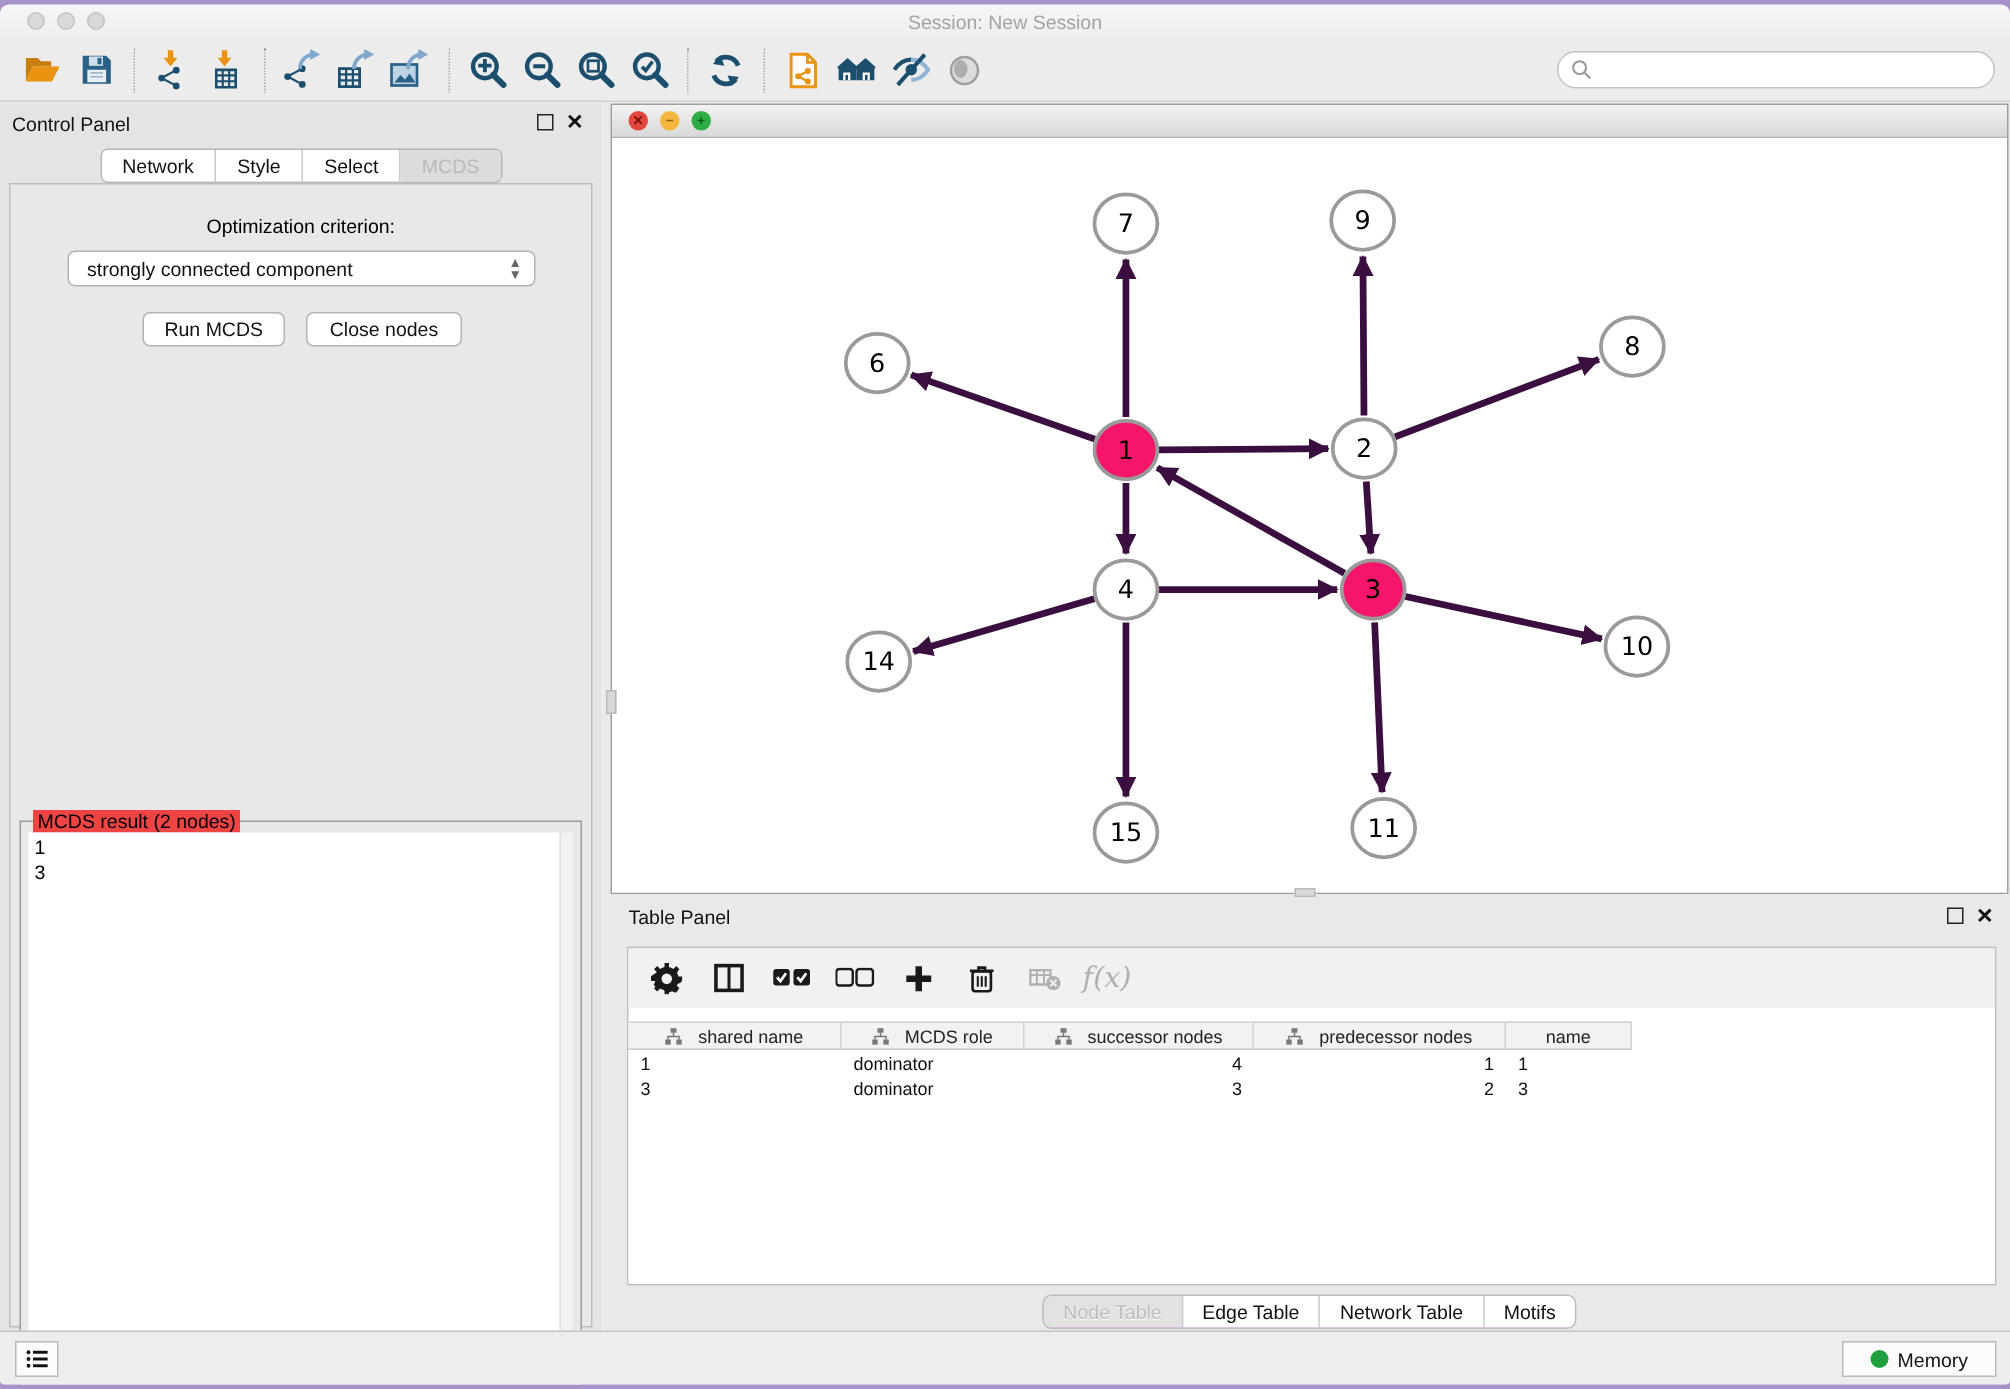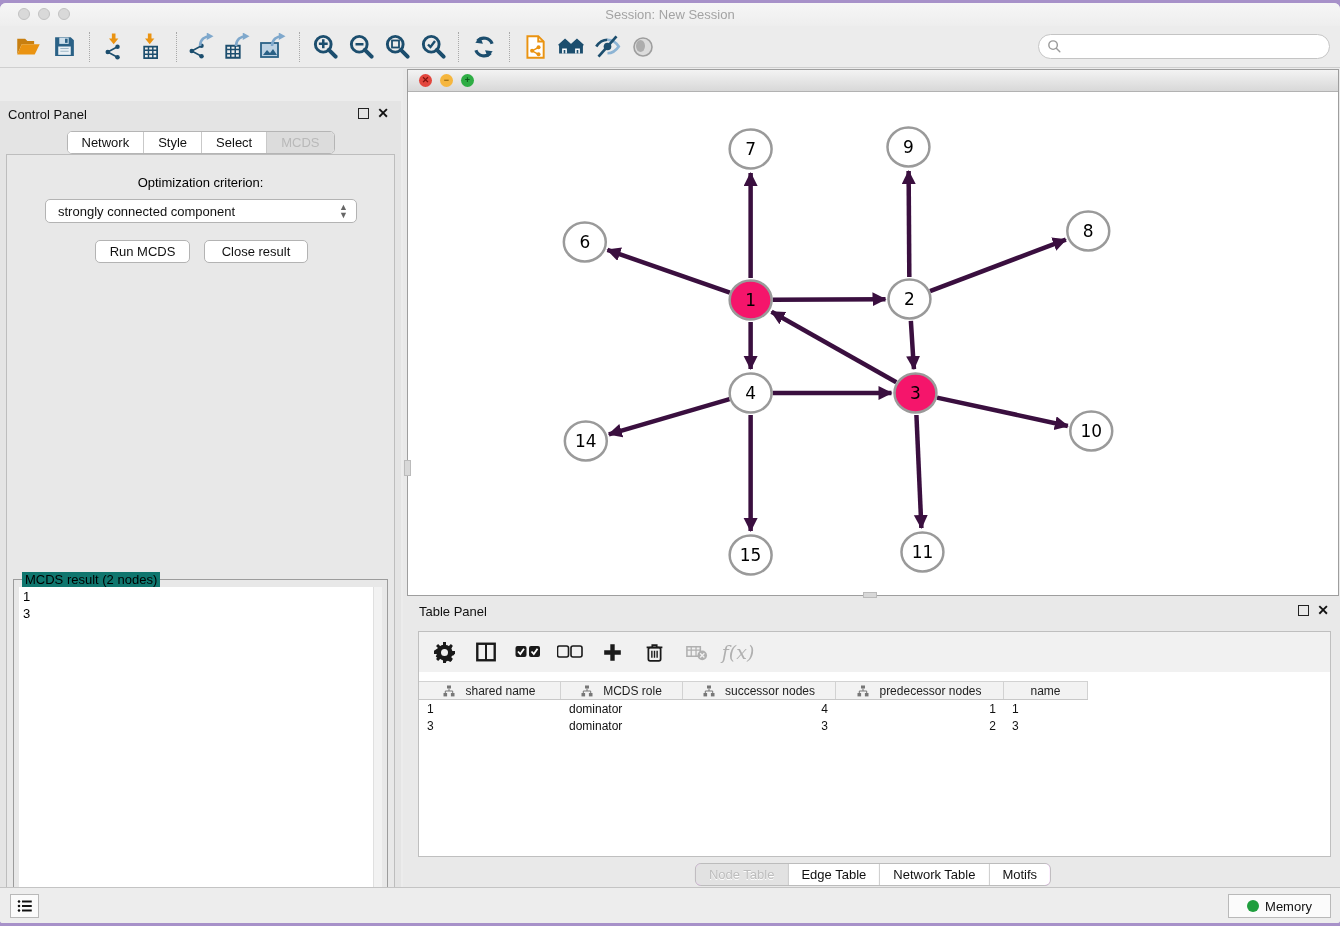--- a/index.html
+++ b/index.html
@@ -18,42 +18,42 @@
   
   #toolbar { position:absolute; left:0; top:23px; width:100%; height:42px; background:#ececec;
              border-bottom:1px solid #cfcfcf; display:flex; align-items:center; padding-left:10px; }
   .tb-btn { width:36px; height:32px; display:flex; align-items:center; justify-content:center; }
   .tb-sep { width:1px; height:30px; border-left:1px dotted #a9a9a9; margin:0 7px; }
   #search-wrap { position:absolute; right:10px; top:8px; width:292px; height:25px; background:#fff;
                  border:1px solid #c4c4c4; border-radius:13px; display:flex; align-items:center; padding-left:7px; }
   #search-input { border:none; outline:none; flex:1; height:20px; font-size:13px; background:transparent; }
 
   
-  #control-panel { position:absolute; left:0; top:66px; width:401px; height:822px; background:#e4e4e4;margin-top:32px; }
+  #control-panel { position:absolute; left:0; top:66px; width:401px; height:822px; background:#e4e4e4; }
   .panel-header { position:relative; height:27px; }
   .panel-title { position:absolute; left:8px; top:6px; font-size:13px; color:#111; }
   .wm-float { position:absolute; top:7px; width:11px; height:11px; border:1.5px solid #222; }
   .wm-close { position:absolute; top:4px; font-size:14px; font-weight:bold; color:#111; line-height:16px; }
   #cp-tabs { position:absolute; top:30px; left:50%; transform:translateX(-50%); display:flex;
              border:1px solid #b5b5b5; border-radius:5px; overflow:hidden; background:#fff; }
   .seg-tab { font-size:13px; padding:3px 14px; border-right:1px solid #c9c9c9; background:#fff; color:#111; white-space:nowrap; }
   .seg-tab:last-child { border-right:none; }
   .seg-tab.selected-dim { background:#dcdcdc; color:#b9b9b9; }
   #cp-body { position:absolute; left:6px; top:53px; width:389px; height:763px;
              border:1px solid #bdbdbd; background:#e8e8e8; }
   #opt-label { position:absolute; top:20px; width:100%; text-align:center; font-size:13px; color:#000000; }
   #criterion-select { position:absolute; left:38px; top:44px; width:312px; height:24px; background:#fff;
              border:1px solid #b3b3b3; border-radius:5px; font-size:13px; display:flex; align-items:center;
              padding-left:12px; color:#111; }
   .spinner { position:absolute; right:8px; top:3px; font-size:9px; line-height:8px; color:#666; text-align:center; }
   .mac-btn { position:absolute; height:23px; background:#fff; border:1px solid #b3b3b3; border-radius:5px;
              font-size:13px; color:#111; display:flex; align-items:center; justify-content:center; }
   #mcds-result { position:absolute; left:6px; top:424px; width:375px; height:380px;
                  border:1px solid #9c9c9c; background:#e8e8e8; }
-  #mcds-legend { position:absolute; left:8px; top:-8px; background:#0f766e; padding:0 3px; font-size:13px; }
+  #mcds-legend { position:absolute; left:8px; top:-8px; background:#ef4444; padding:0 3px; font-size:13px; }
   #mcds-text { position:absolute; left:5px; top:7px; right:14px; bottom:5px; background:#fff;
                font-size:13px; line-height:17px; padding:1px 4px; white-space:pre; overflow:hidden; }
   #mcds-scroll { position:absolute; right:5px; top:7px; width:9px; bottom:5px; background:#f2f2f2;
                  border-left:1px solid #e0e0e0; }
 
   
   #desktop { position:absolute; left:403px; top:66px; right:0; height:822px; background:#e9e9e9; }
   #net-window { position:absolute; left:4px; top:0; right:1px; height:527px;
                 border:1px solid #9e9e9e; background:#fff; }
   #net-titlebar { position:absolute; left:0; top:0; width:100%; height:22px;
@@ -370,21 +370,21 @@
       <div class="seg-tab">Select</div>
       <div class="seg-tab selected-dim">MCDS</div>
     </div>
     <div id="cp-body">
       <div id="opt-label">Optimization criterion:</div>
       <div id="criterion-select">
         <span>strongly connected component</span>
         <span class="spinner">▲<br>▼</span>
       </div>
       <div class="mac-btn" style="left:88px; top:85px; width:95px">Run MCDS</div>
-      <div class="mac-btn" style="left:197px; top:85px; width:104px">Close result</div>
+      <div class="mac-btn" style="left:197px; top:85px; width:104px">Close nodes</div>
       <div id="mcds-result">
         <div id="mcds-legend">MCDS result (2 nodes)</div>
         <div id="mcds-text">1
 3</div>
         <div id="mcds-scroll"></div>
       </div>
     </div>
   </div>
 
   <div id="desktop">

